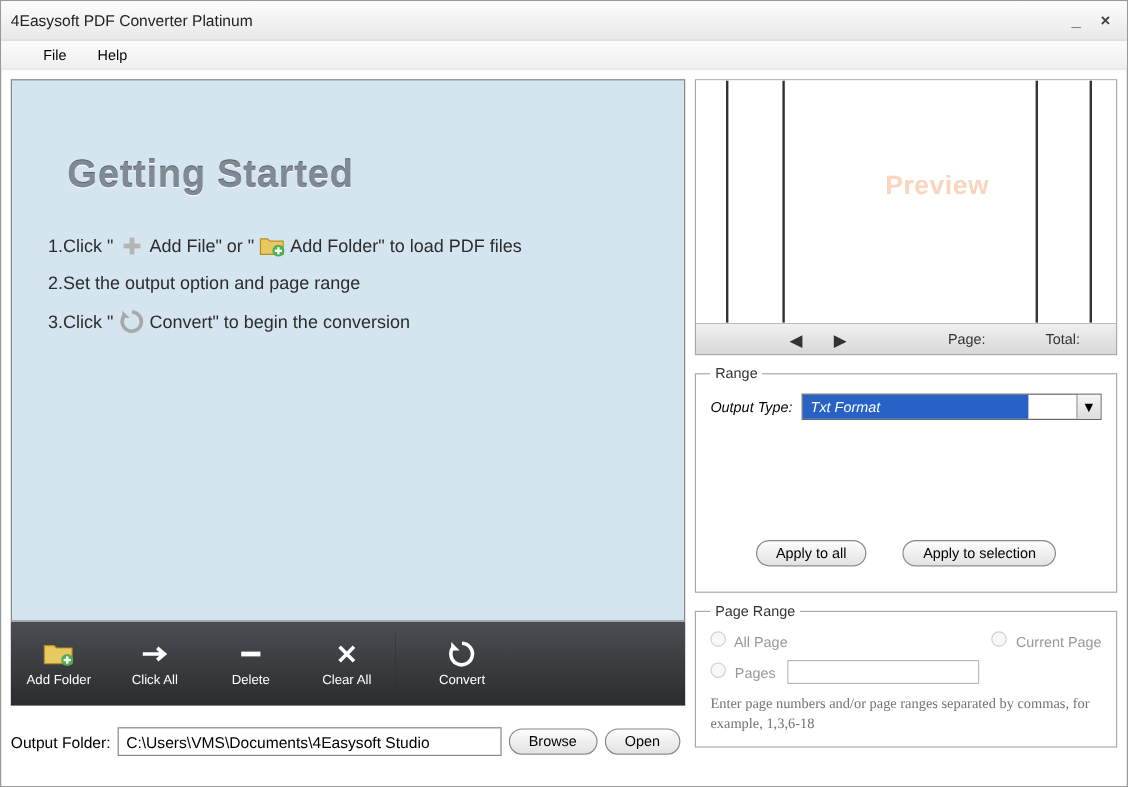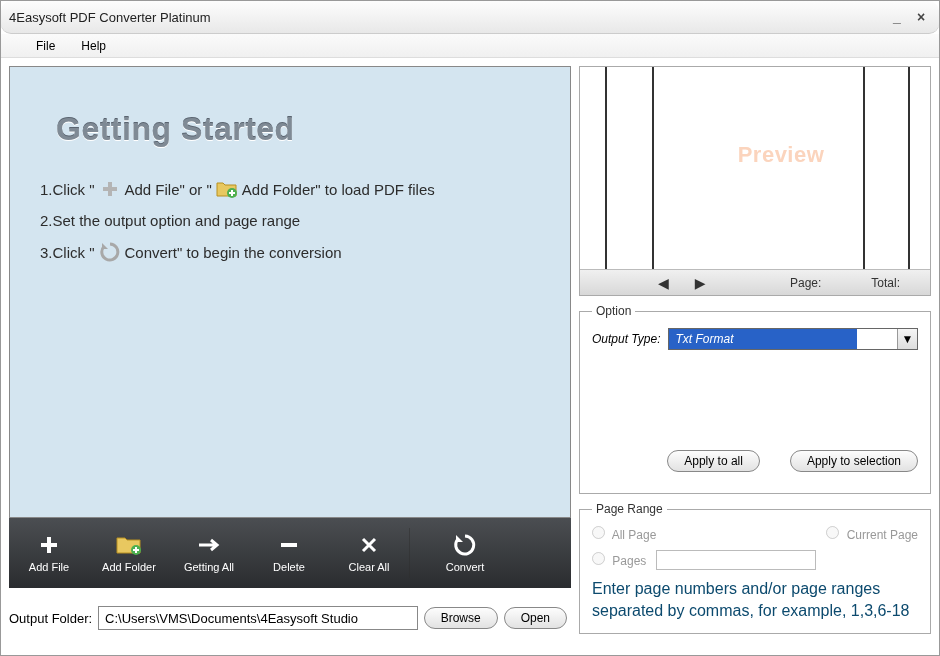--- a/index.html
+++ b/index.html
@@ -17,21 +17,20 @@
   background: #fff;
   border: 1px solid #999;
 }
 .titlebar {
   height: 28px;
   background: linear-gradient(#fdfdfd, #e8e8e8);
   display: flex;
   align-items: center;
   padding: 16px 8px;
   border-bottom: 1px solid #ccc;
-  border-radius: 10px;
 }
 .titlebar-text {
   flex: 1;
   font-size: 13px;
   color: #222;
 }
 .titlebar-btns { display: flex; gap: 10px; }
 .titlebar-btn {
   width: 14px; height: 14px;
   cursor: pointer;
@@ -61,21 +60,21 @@
 }
 .left-col {
   width: 562px;
   display: flex;
   flex-direction: column;
 }
 .getting-started {
   flex: 1;
   background: #d4e5f0;
   border: 1px solid #888;
-  padding: 4px 18px 0 18px;
+  padding: 20px 18px 0 18px;
   position: relative;
   overflow: hidden;
 }
 .gs-title {
   font-size: 32px;
   font-weight: bold;
   color: #7f8a95;
   text-shadow: 0 1px 0 #fff, 0 -1px 0 #5a6470;
   margin: 40px 0 30px 28px;
   letter-spacing: 0.5px;
@@ -245,44 +244,45 @@
   width: 20px;
   height: 100%;
   background: linear-gradient(#f5f5f5, #ddd);
   border-left: 1px solid #999;
   display: flex;
   align-items: center;
   justify-content: center;
 }
 .option-btns {
   display: flex;
-  justify-content: flex-end;
+  justify-content: center;
   gap: 30px;
   margin-top: 100px;
 }
 .page-range-row {
   display: flex;
   align-items: center;
   gap: 10px;
   margin-bottom: 8px;
   color: #999;
 }
 .page-range-row input[type=radio] {
   margin-right: 4px;
 }
 .pages-input {
   width: 160px;
   height: 20px;
   border: 1px solid #bbb;
   background: #fff;
 }
 .hint {
-  font-size: 16px;
-  color: #0c4a6e;
+  font-size: 12px;
+  color: #737373;
   line-height: 1.4;
+  font-family: Liberation Serif, serif;
 }
 </style>
 </head>
 <body>
 
 <div class="window">
 
   <div class="titlebar">
     <div class="titlebar-text">4Easysoft PDF Converter Platinum</div>
     <div class="titlebar-btns">
@@ -330,45 +330,36 @@
                 <path d="M3 2 L3 8 L9 8 Z" fill="#a8a8a8"></path>
               </svg>
           </span>
           <span>Convert" to begin the conversion</span>
         </div>
       </div>
 
       <div class="toolbar">
         <div class="tb-btn">
           <div class="tb-icon">
-            <svg width="24" height="24" viewBox="0 0 24 24">
-                <rect x="10" y="4" width="4" height="16" fill="#fff"></rect>
-                <rect x="4" y="10" width="16" height="4" fill="#fff"></rect>
-              </svg>
-          </div>
-          <span>Add File</span>
-        </div>
-        <div class="tb-btn">
-          <div class="tb-icon">
             <svg width="28" height="22" viewBox="0 0 28 22">
                 <path d="M2 4 L10 4 L12 6 L25 6 L25 19 L2 19 Z" fill="#e8c860" stroke="#b89020"></path>
                 <circle cx="21" cy="16" r="5" fill="#4caf50"></circle>
                 <rect x="20" y="13" width="2" height="6" fill="#fff"></rect>
                 <rect x="18" y="15" width="6" height="2" fill="#fff"></rect>
               </svg>
           </div>
           <span>Add Folder</span>
         </div>
         <div class="tb-btn">
           <div class="tb-icon">
             <svg width="24" height="16" viewBox="0 0 24 16">
                 <path d="M2 8 L18 8 M14 3 L20 8 L14 13" stroke="#fff" stroke-width="3" fill="none"></path>
               </svg>
           </div>
-          <span>Getting All</span>
+          <span>Click All</span>
         </div>
         <div class="tb-btn">
           <div class="tb-icon">
             <svg width="20" height="8" viewBox="0 0 20 8">
                 <rect x="2" y="2" width="16" height="4" fill="#fff"></rect>
               </svg>
           </div>
           <span>Delete</span>
         </div>
         <div class="tb-btn">
@@ -416,21 +407,21 @@
           <div class="nav-arrow">▶</div>
           <div style="flex:1"></div>
           <span>Page:</span>
           <div style="width:30px"></div>
           <span>Total:</span>
           <div style="width:10px"></div>
         </div>
       </div>
 
       <fieldset style="flex:0 0 190px">
-        <legend>Option</legend>
+        <legend>Range</legend>
         <div class="option-row">
           <span>Output Type:</span>
           <div class="select-wrap">
             <div class="sel-input">
               <div class="sel-text">Txt Format</div>
               <div class="sel-arrow">▼</div>
             </div>
           </div>
         </div>
         <div class="option-btns">

